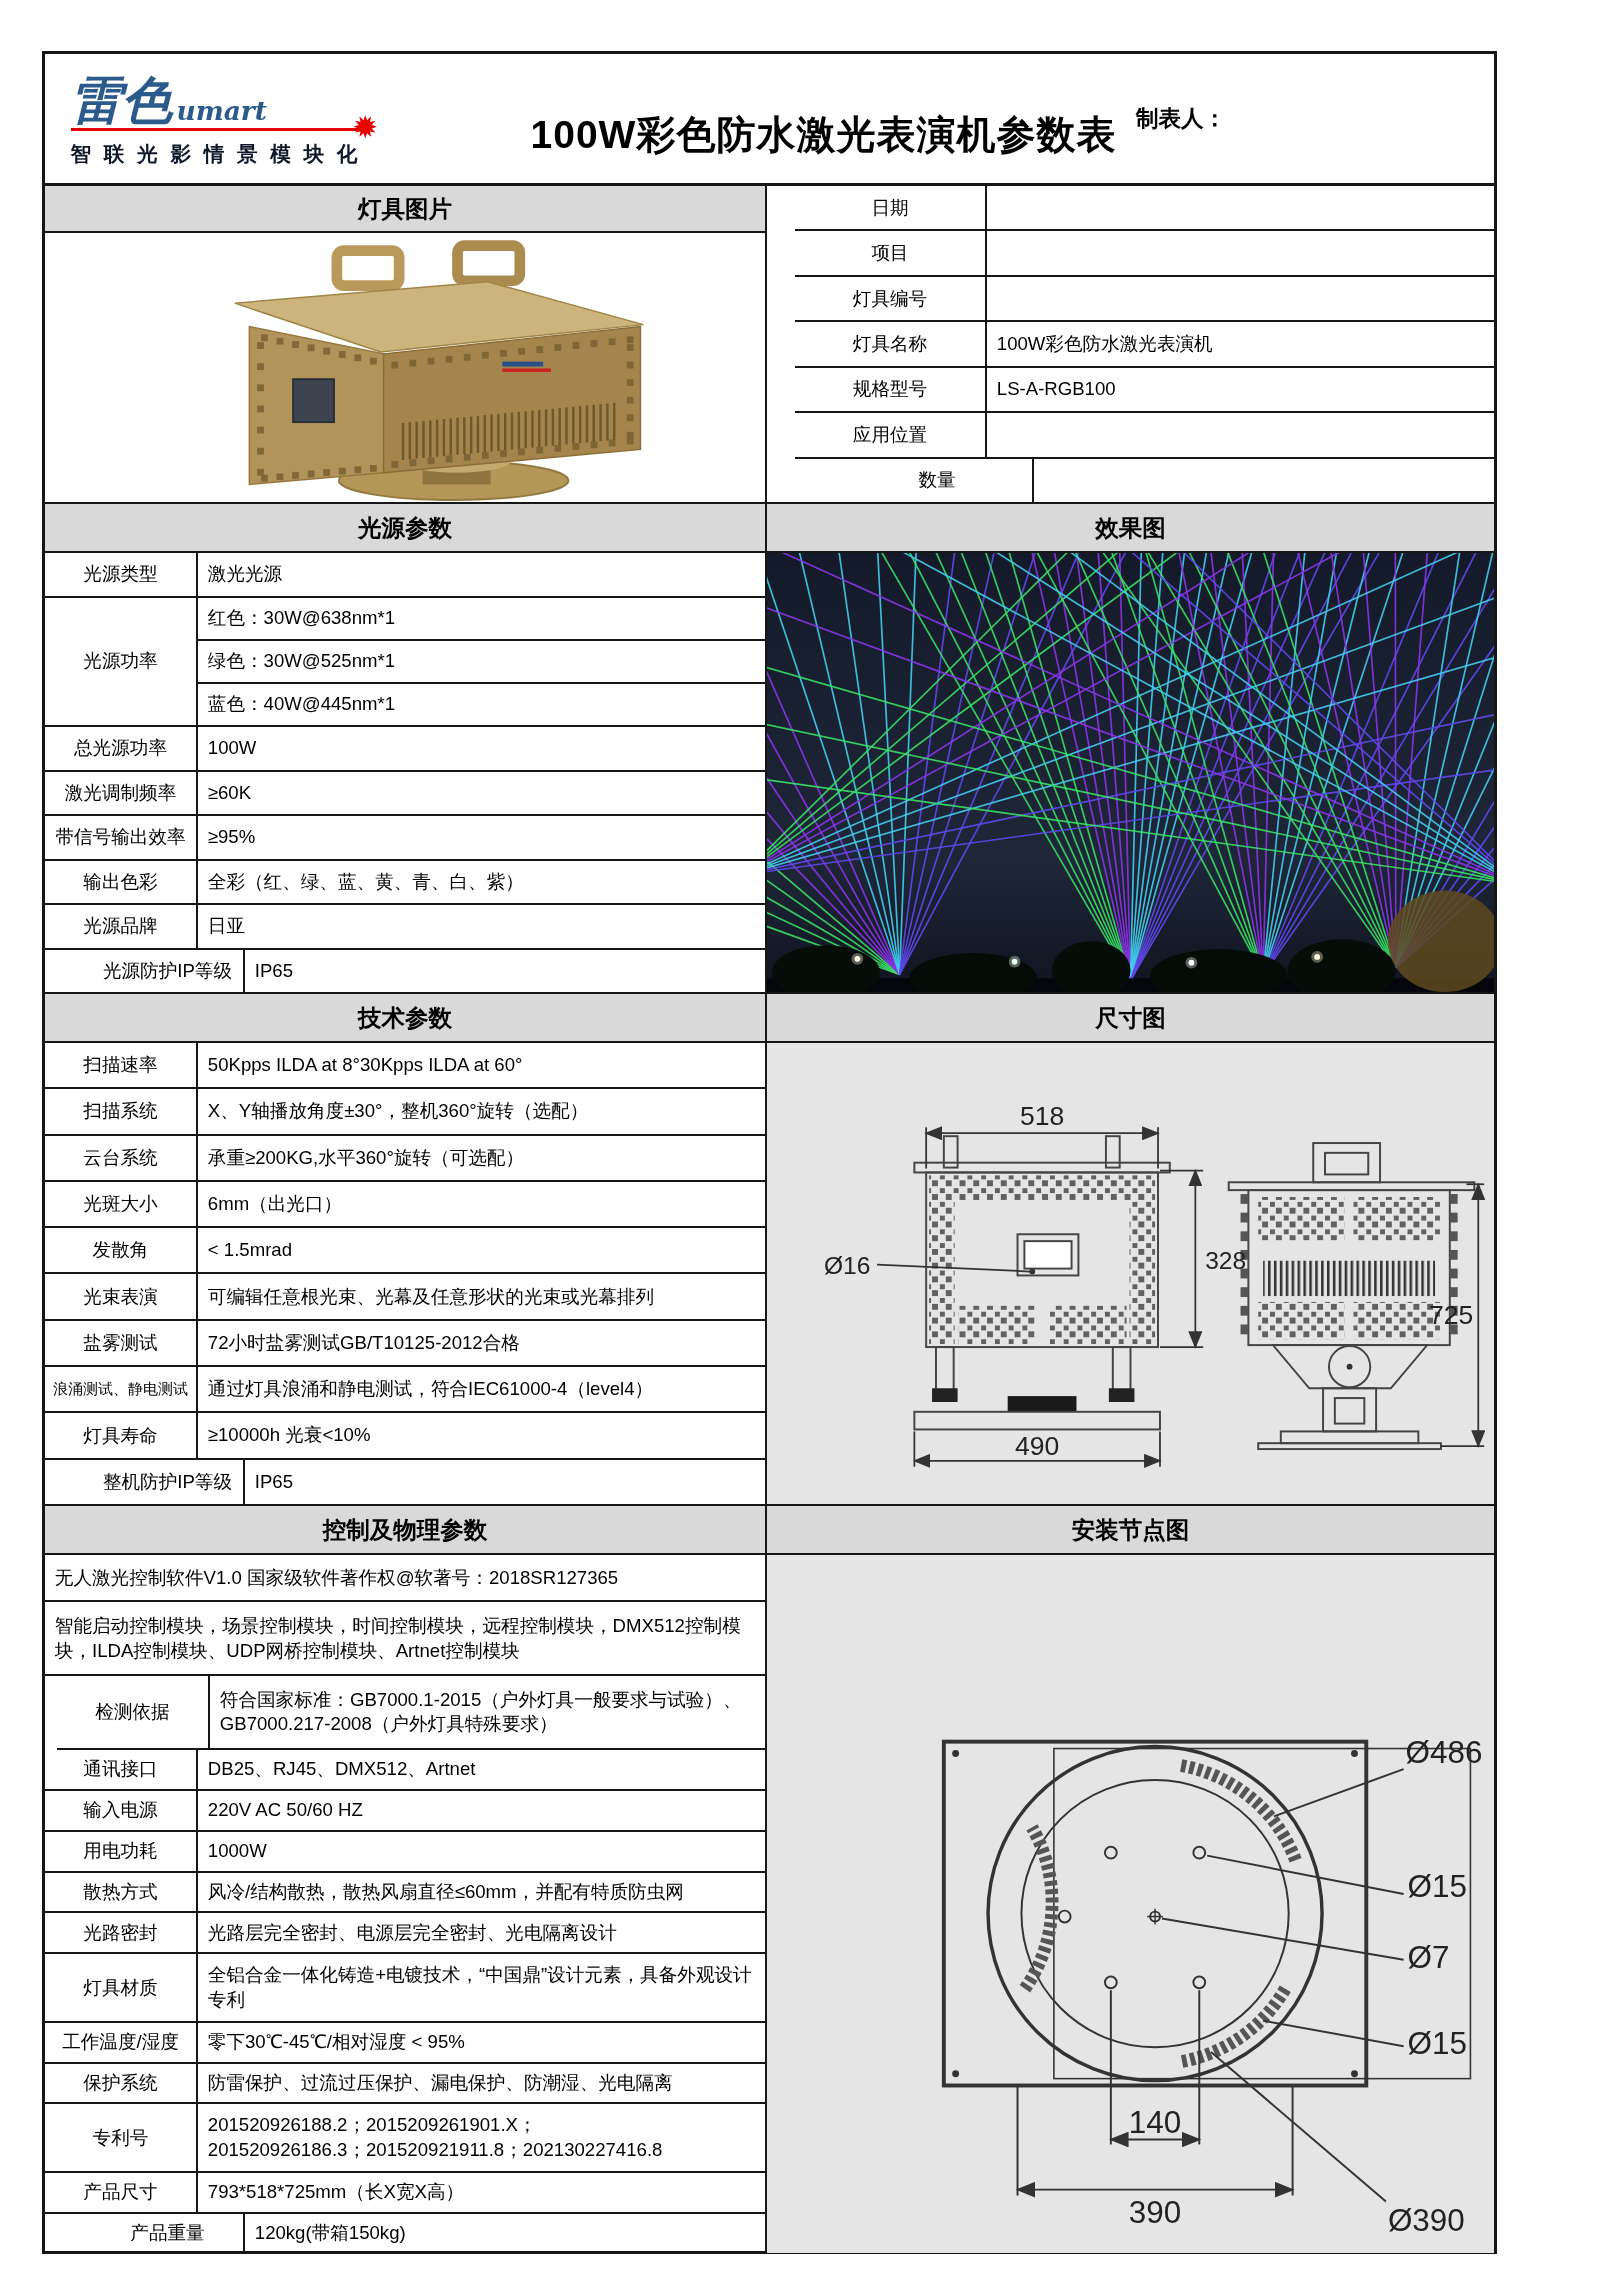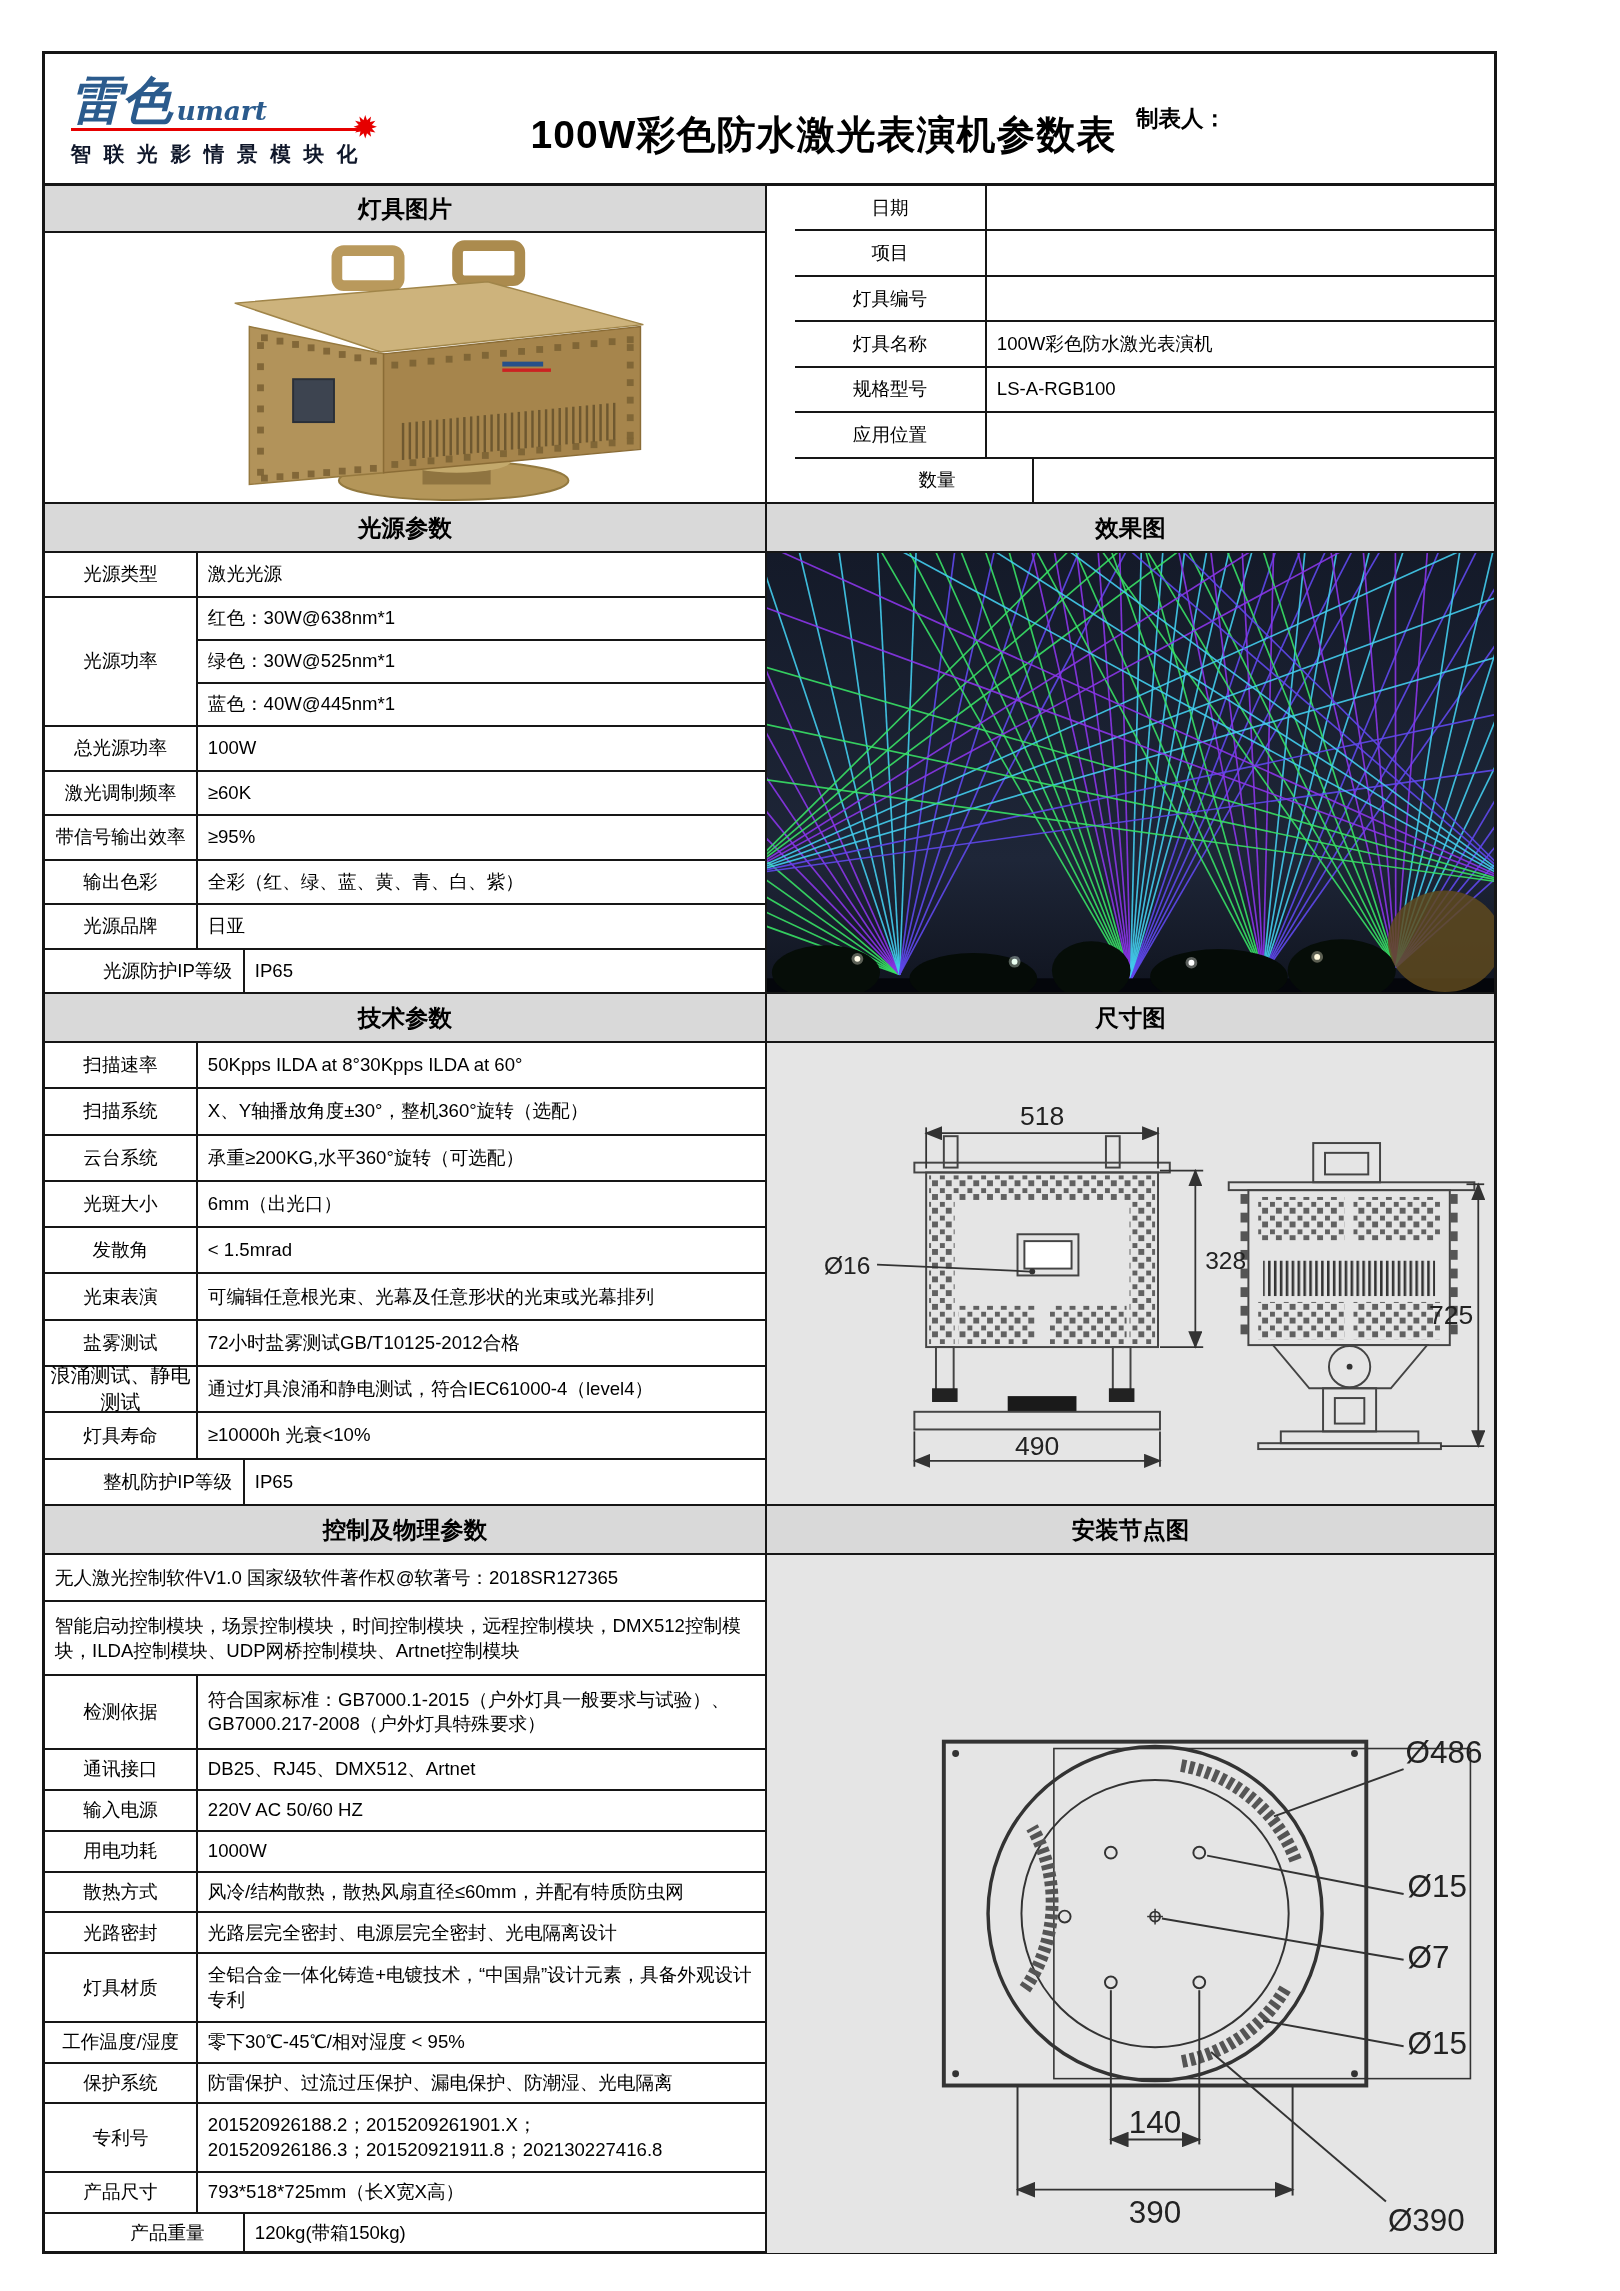--- a/index.html
+++ b/index.html
@@ -20,25 +20,25 @@
   
   .band{display:flex;border-bottom:2.9px solid #161616;flex:none;}
   .band:last-child{border-bottom:none;flex:1;}
   .lcol{width:722px;flex:none;border-right:2.9px solid #161616;display:flex;flex-direction:column;box-sizing:border-box;}
   .rcol{flex:1;display:flex;flex-direction:column;}
   .sec{height:47px;flex:none;background:#d9d9d9;border-bottom:2.9px solid #161616;display:flex;align-items:center;justify-content:center;font-size:23.5px;font-weight:bold;}
   .trow{display:flex;border-bottom:2px solid #161616;flex:1;min-height:0;}
   .trow:last-child{border-bottom:none;margin-left:47px;}
   .lbl{width:147px;flex:none;border-right:2px solid #161616;display:flex;align-items:center;justify-content:center;text-align:center;font-size:18.6px;padding:0 2px;}
   .lbl.w190{width:186px;}
-  .lbl.sm{font-size:20px;}
+  .lbl.sm{font-size:15px;}
   .val{flex:1;display:flex;align-items:center;padding:2.9px 9.8px;font-size:18.6px;line-height:1.3;white-space:pre-line;}
   .fullrow{display:flex;align-items:center;border-bottom:2px solid #161616;flex:1;font-size:18.6px;line-height:1.35;padding:2.9px 9.8px;}
   .h2{flex:1.7;}
-  .h18{flex:1.85;}
+  .h18{flex:1.85;margin-left:12px;}
   .pwr{flex:3;}
   .pwrvals{flex:1;display:flex;flex-direction:column;}
   .pv{flex:1;border-bottom:2px solid #161616;display:flex;align-items:center;padding-left:9.8px;font-size:18.6px;}
   .pv:last-child{border-bottom:none;}
   .imgcell{flex:1;position:relative;overflow:hidden;background:#e5e5e5;min-height:0;}
   .imgcell svg{display:block;width:100%;height:100%;}
   .a-rows{height:316px;gap:28px;}
   .b-band{height:488px;}
   .c-band{height:510px;}
   text{font-family:"Liberation Sans",sans-serif;}

